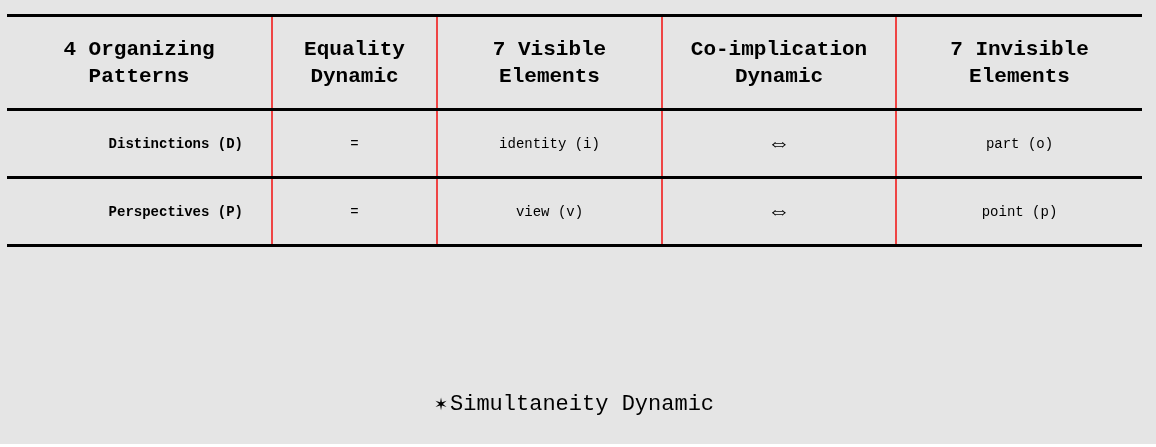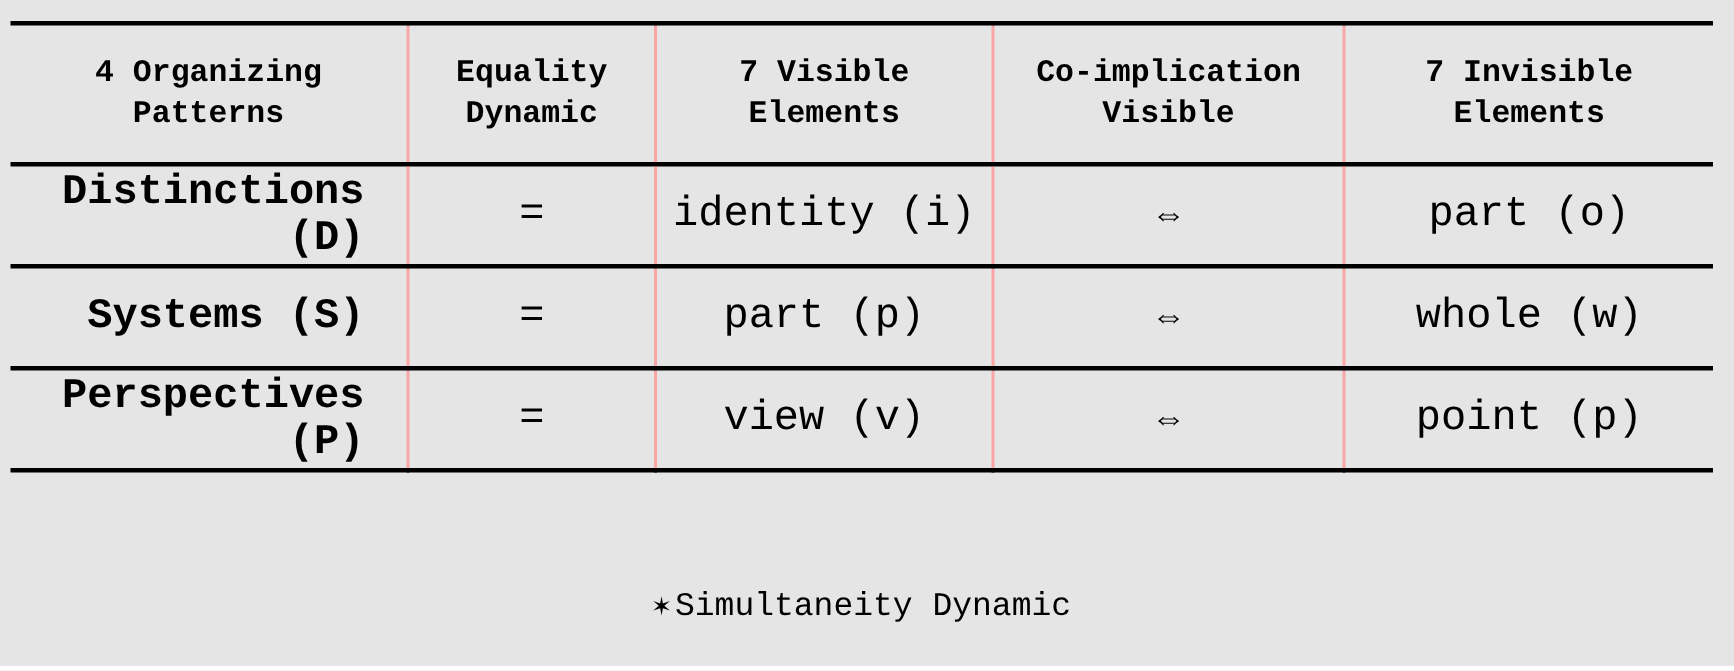--- a/index.html
+++ b/index.html
@@ -31,36 +31,36 @@
   col.c5 { width: 246px; }
 
   table.dsrp tr {
     border-top: 3px solid #000000;
   }
   table.dsrp tbody tr:last-child {
     border-bottom: 3px solid #000000;
   }
   table.dsrp th + th,
   table.dsrp td + td {
-    border-left: 2px solid #fca5a5;
+    border-left: 2px solid #ef4444;
   }
   table.dsrp thead tr { height: 94px; }
   table.dsrp tbody tr { height: 68px; }
 
   table.dsrp th {
     font-size: 21px;
     font-weight: bold;
     line-height: 27px;
     text-align: center;
     vertical-align: middle;
     white-space: pre-line;
     padding: 0;
   }
   table.dsrp td {
-    font-size: 28px;
+    font-size: 14px;
     font-weight: normal;
     text-align: center;
     vertical-align: middle;
     padding: 0;
   }
   table.dsrp td.pattern {
     font-weight: bold;
     text-align: right;
     padding-right: 28px;
   }
@@ -96,39 +96,32 @@
     </colgroup>
     <thead>
       <tr>
         <th>4 Organizing
 Patterns</th>
         <th>Equality
 Dynamic</th>
         <th>7 Visible
 Elements</th>
         <th>Co-implication
-Visible</th>
+Dynamic</th>
         <th>7 Invisible
 Elements</th>
       </tr>
     </thead>
     <tbody>
       <tr>
         <td class="pattern">Distinctions (D)</td>
         <td>=</td>
         <td>identity (i)</td>
         <td class="arrow">⇔</td>
         <td>part (o)</td>
-      </tr>
-      <tr>
-        <td class="pattern">Systems (S)</td>
-        <td>=</td>
-        <td>part (p)</td>
-        <td class="arrow">⇔</td>
-        <td>whole (w)</td>
       </tr>
       <tr>
         <td class="pattern">Perspectives (P)</td>
         <td>=</td>
         <td>view (v)</td>
         <td class="arrow">⇔</td>
         <td>point (p)</td>
       </tr>
     </tbody>
   </table>

